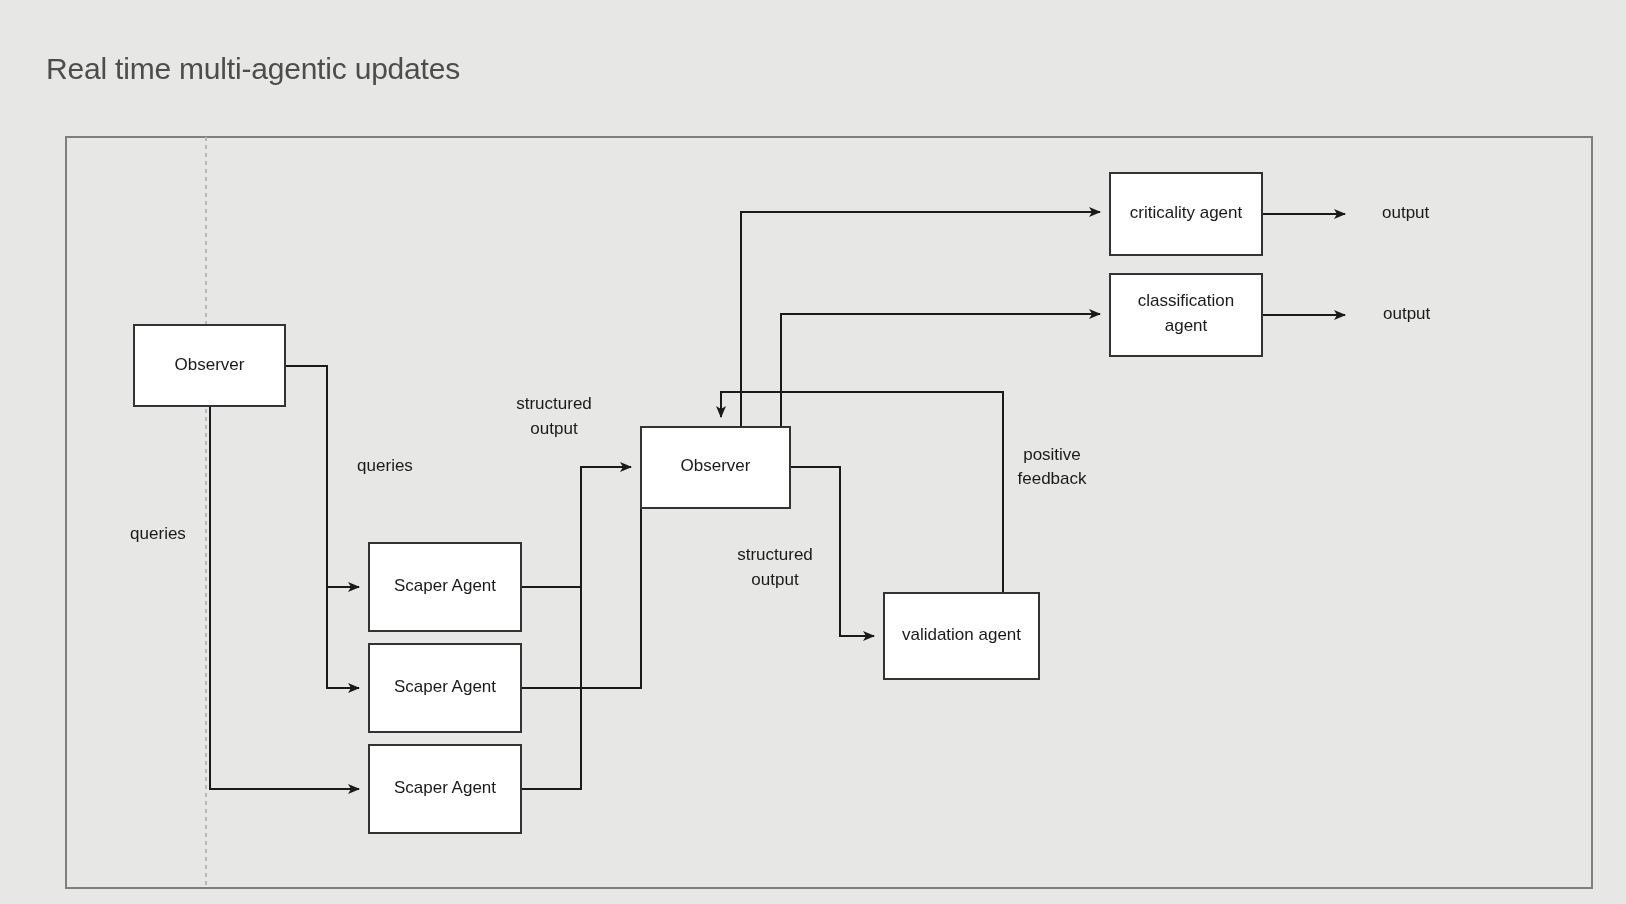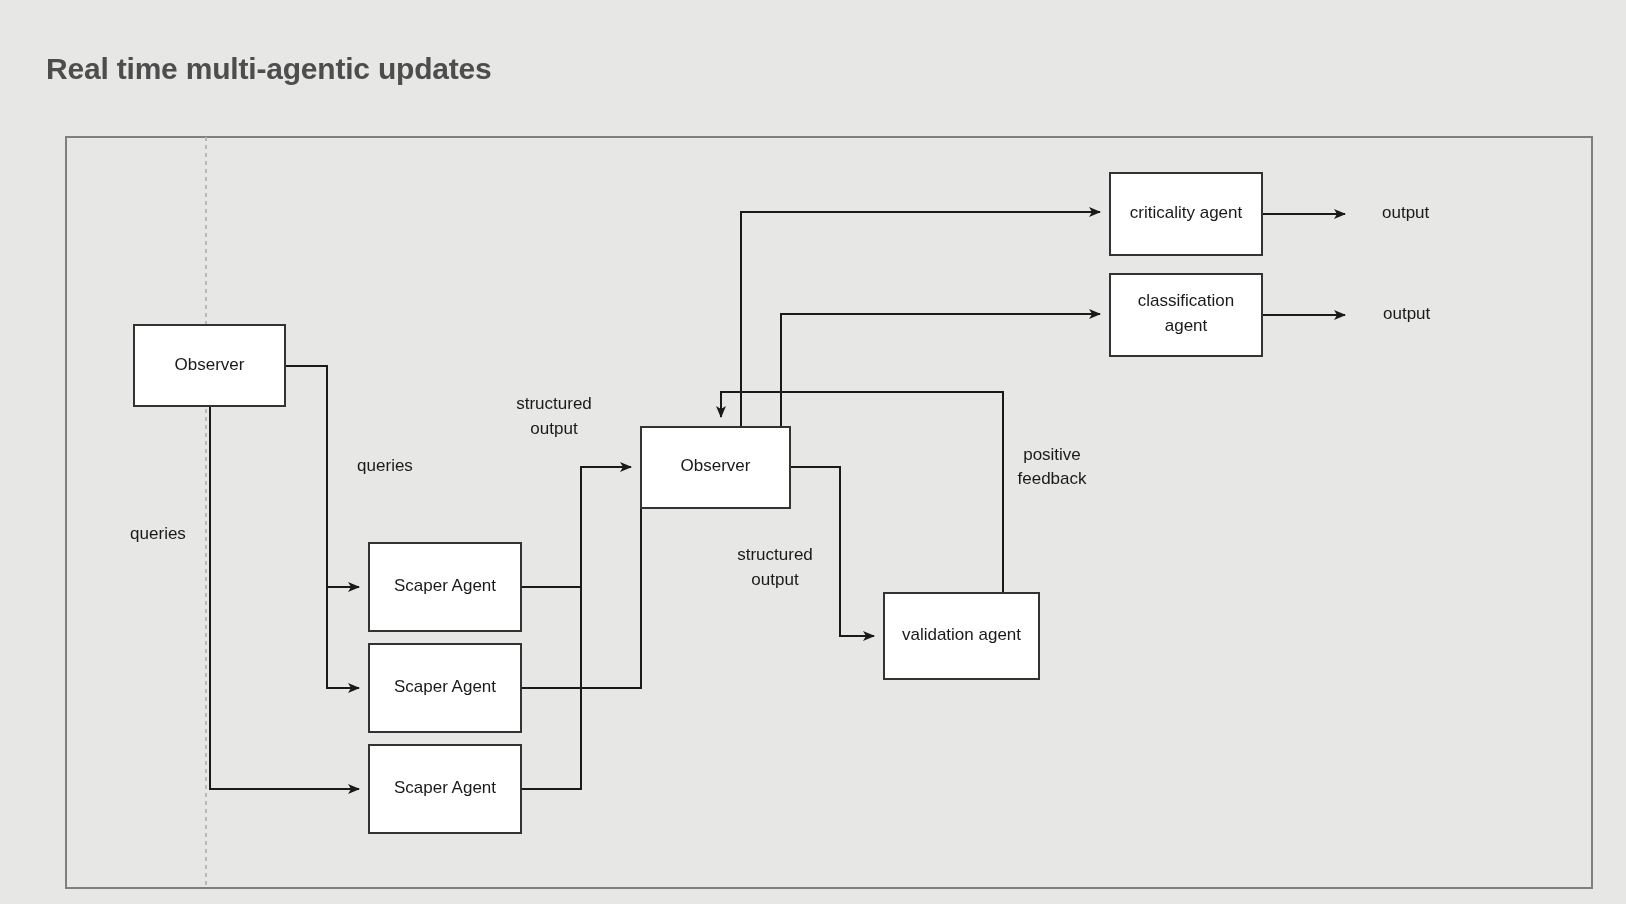--- a/index.html
+++ b/index.html
@@ -12,21 +12,21 @@
     height: 904px;
     font-family: "Liberation Sans", sans-serif;
     overflow: hidden;
     position: relative;
   }
   #page-title {
     position: absolute;
     left: 46px;
     top: 52px;
     font-size: 30px;
-    font-weight: bold;
+    font-weight: normal;
     color: #4d4d4d;
     letter-spacing: -0.2px;
     white-space: nowrap;
   }
   #diagram-canvas {
     position: absolute;
     left: 0;
     top: 0;
   }
   .node-box {

